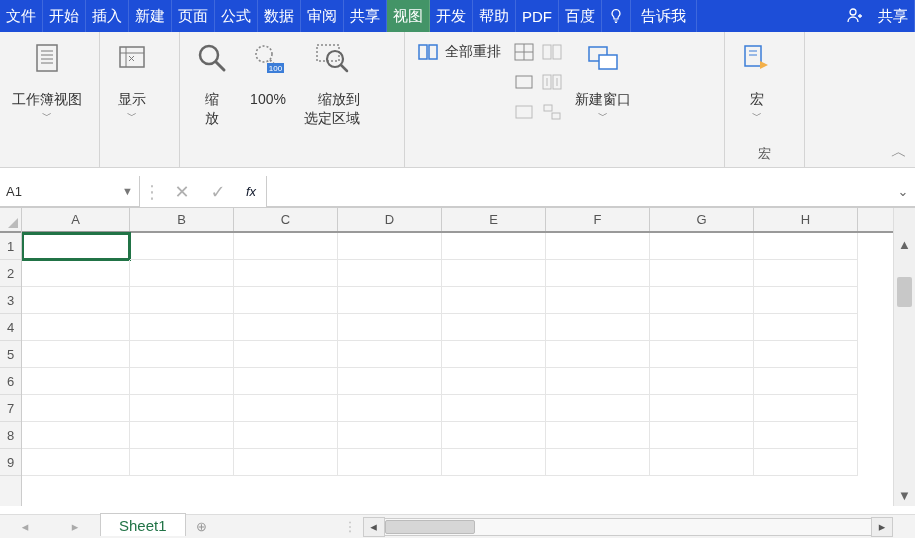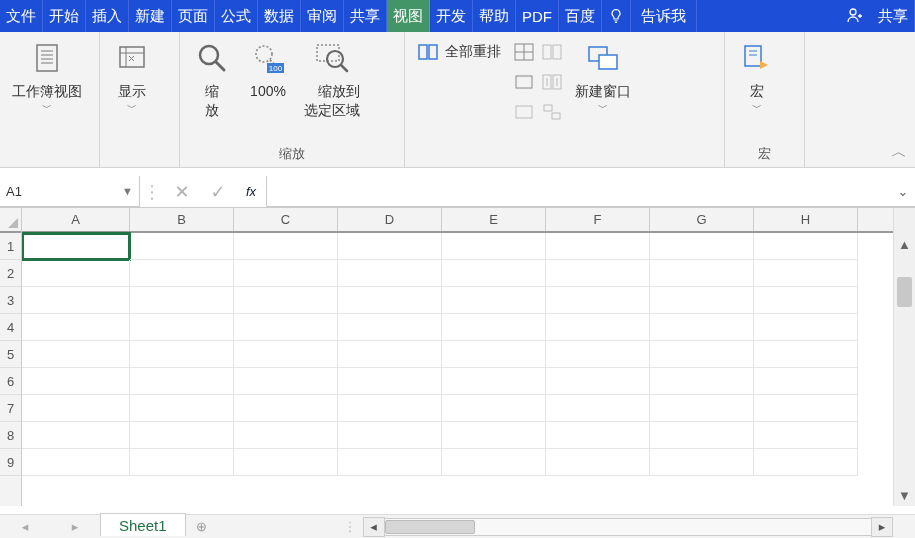--- a/index.html
+++ b/index.html
@@ -12,21 +12,21 @@
     .menu-tab.narrow { padding: 0 6px; }
     .menu-right { margin-left: auto; display: flex; align-items: stretch; }
     .menu-right .icon-slot { width: 32px; display: flex; align-items:center; justify-content:center; }
 
     
     .ribbon { height: 136px; background: #f3f3f3; border-bottom: 1px solid #d4d4d4; display: flex; position: relative; }
     .ribbon-group { display: flex; flex-direction: column; border-right: 1px solid #d4d4d4; }
     .ribbon-group-body { flex: 1; display: flex; align-items: flex-start; padding: 4px 4px 0; }
     .ribbon-group-label { height: 22px; text-align:center; font-size: 13px; color:#555; }
     .big-btn { display:flex; flex-direction:column; align-items:center; justify-content:flex-start; padding: 2px 8px; cursor:pointer; }
-    .big-btn .icon-box { width: 40px; height: 40px; display:flex; align-items:center; justify-content:center; margin-bottom:4px; }
+    .big-btn .icon-box { width: 40px; height: 40px; display:flex; align-items:center; justify-content:center; margin-bottom:12px; }
     .big-btn .label { text-align:right; line-height:1.35; font-size:14px; }
     .dropdown-caret { font-size:10px; color:#666; line-height:1; margin-top:2px; }
     .mid-col { display:flex; flex-direction:column; gap:2px; padding:2px 2px; }
     .mid-btn { display:flex; align-items:center; height:28px; padding:0 6px; cursor:pointer; font-size:14px; }
     .mid-btn .mb-icon { width:22px; height:22px; display:flex; align-items:center; justify-content:center; margin-right:6px; }
     .small-grid { display:grid; grid-template-columns: 26px 26px; grid-auto-rows:28px; gap:2px; padding:2px; }
     .small-cell { display:flex; align-items:center; justify-content:center; cursor:pointer; }
     .collapse-chevron { position:absolute; bottom:4px; right:8px; color:#888; cursor:pointer; font-size:16px; }
 
     
@@ -170,21 +170,20 @@
           <svg width="38" height="38" viewBox="0 0 38 38">
               <rect x="4" y="6" width="22" height="16" fill="none" stroke="#888" stroke-width="1.5" stroke-dasharray="2 2"></rect>
               <circle cx="22" cy="20" r="8" fill="none" stroke="#666" stroke-width="2.2"></circle>
               <line x1="28" y1="26" x2="34" y2="32" stroke="#666" stroke-width="2.5" stroke-linecap="round"></line>
             </svg>
         </div>
         <div class="label" style="white-space:pre">缩放到
 选定区域</div>
       </div>
     </div>
-    <div class="ribbon-group-label">缩放</div>
   </div>
 
   <div class="ribbon-group" style="width:320px">
     <div class="ribbon-group-body">
       <div class="mid-col">
         <div class="mid-btn">
           <div class="mb-icon">
               <svg width="22" height="20" viewBox="0 0 22 20">
                 <rect x="2" y="3" width="8" height="14" fill="none" stroke="#3b7dd8" stroke-width="1.5"></rect>
                 <rect x="12" y="3" width="8" height="14" fill="none" stroke="#3b7dd8" stroke-width="1.5"></rect>

